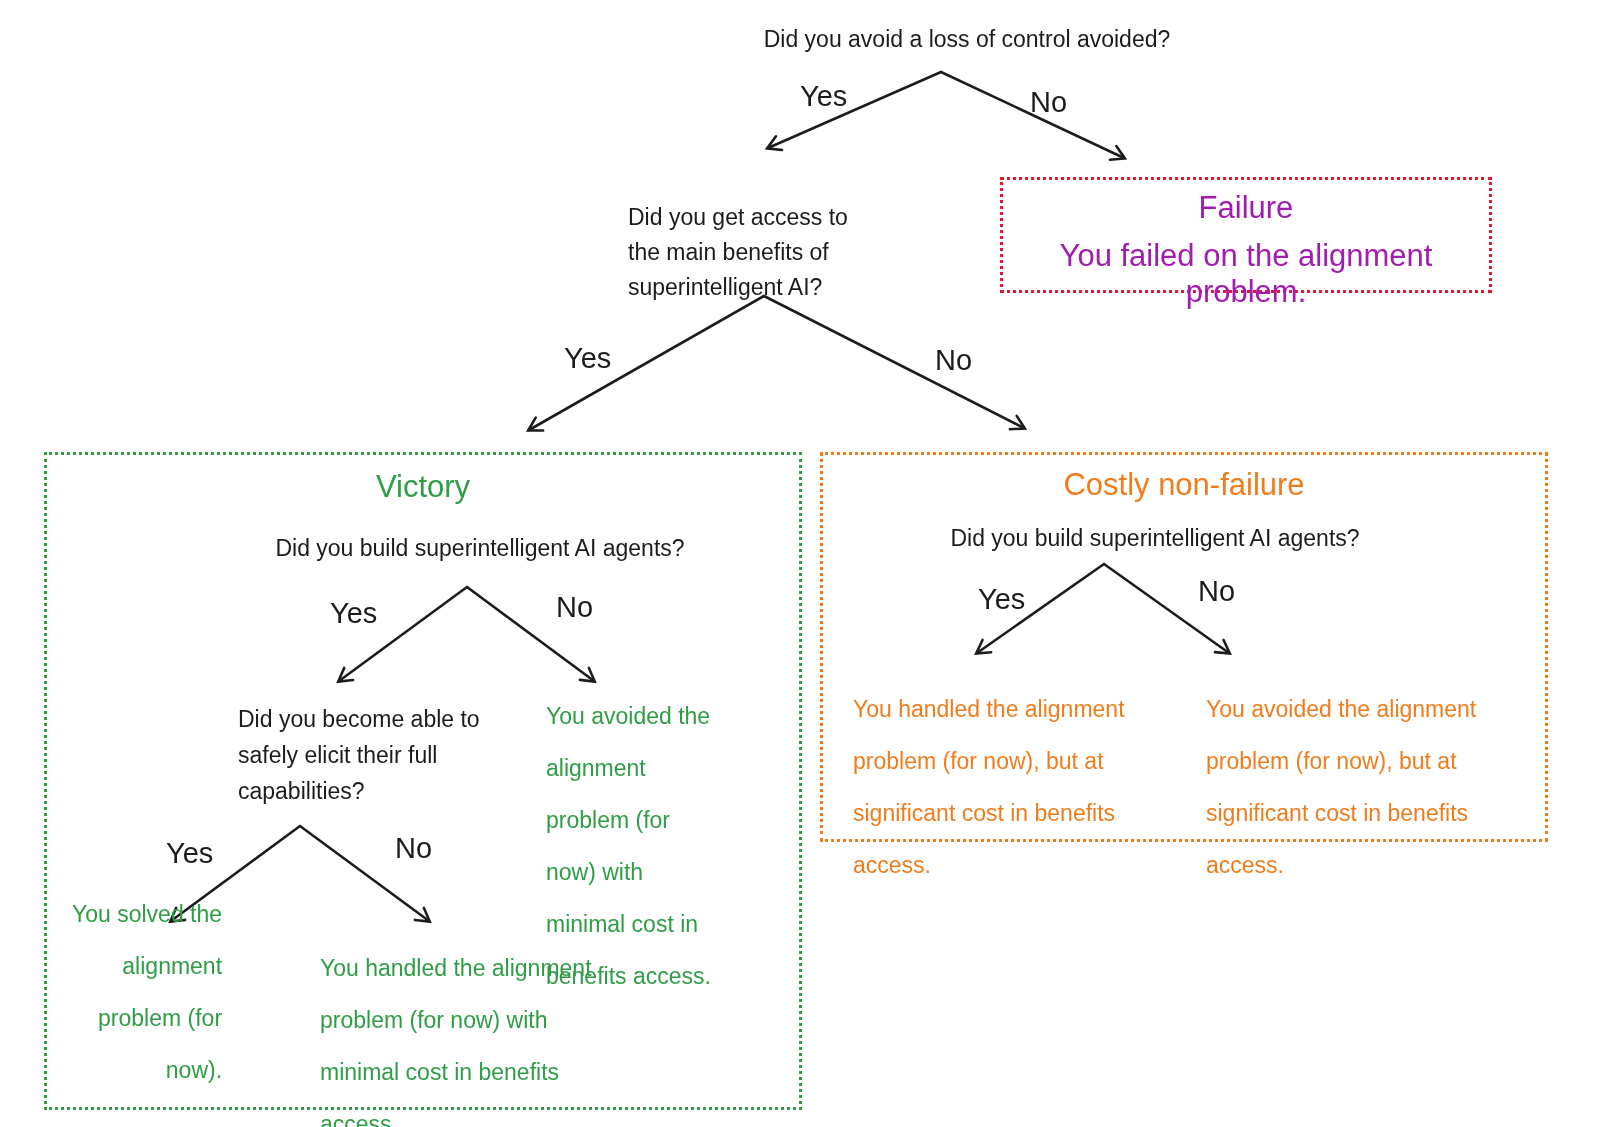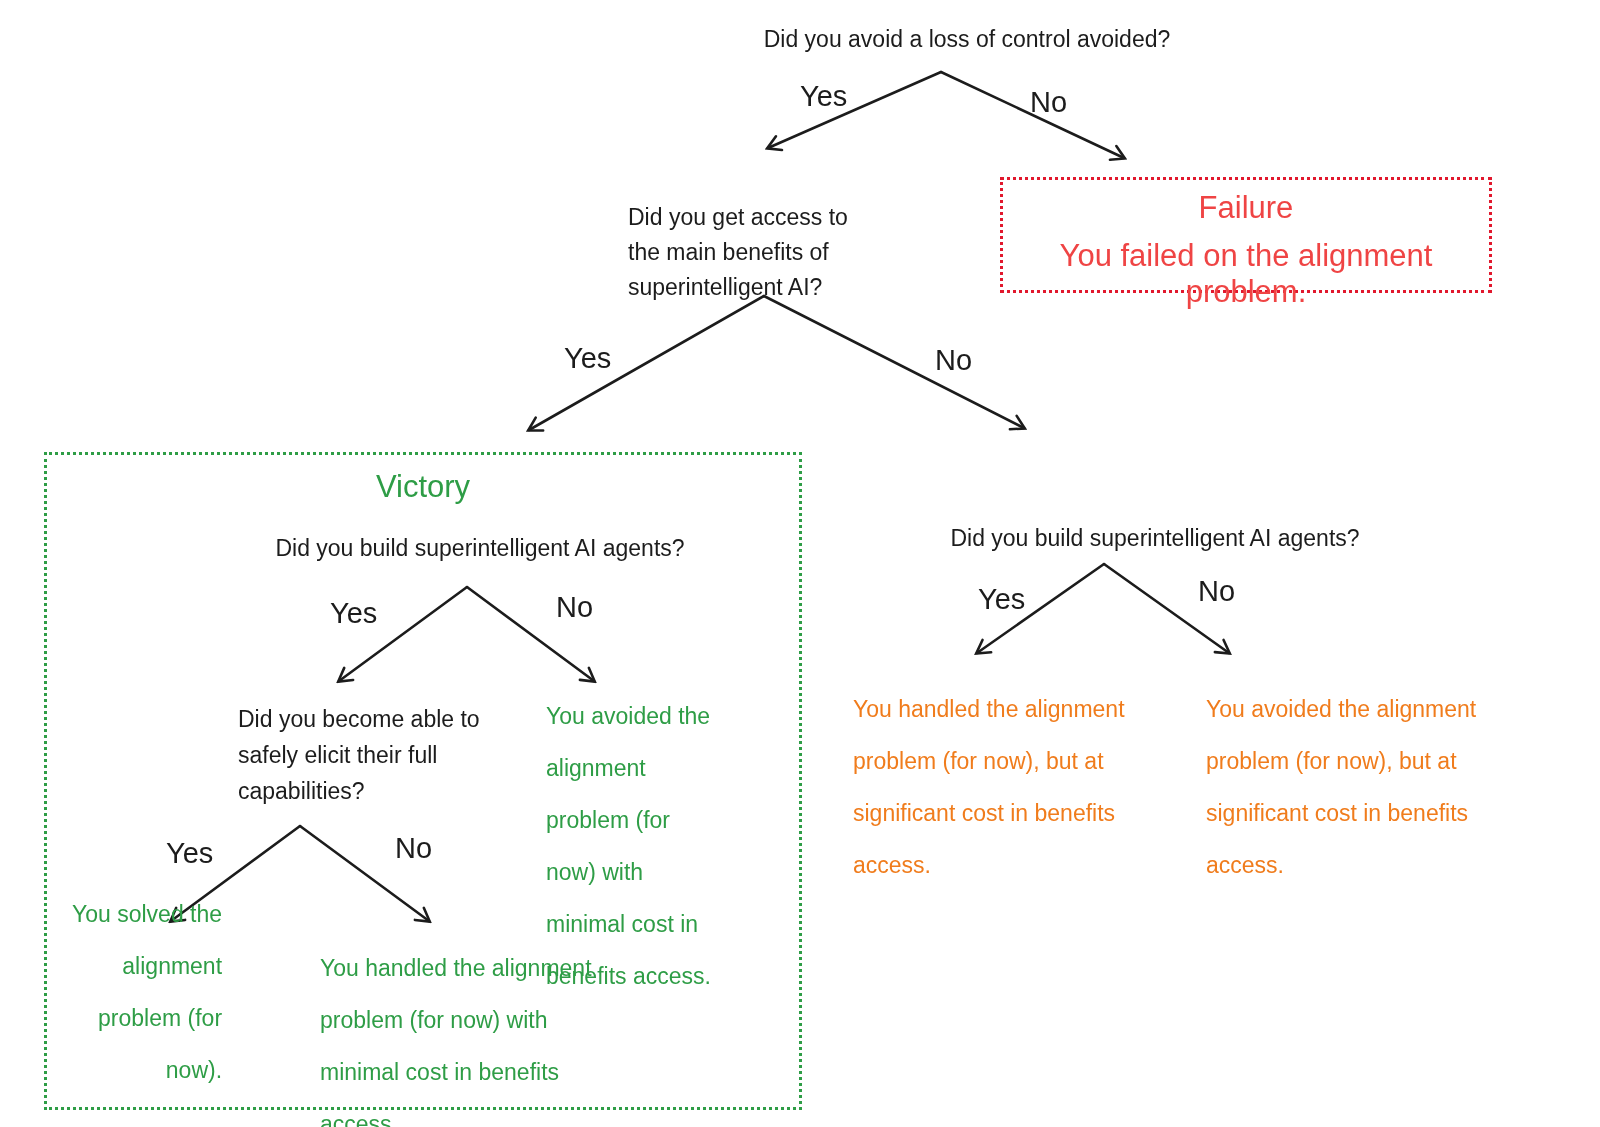--- a/index.html
+++ b/index.html
@@ -14,21 +14,21 @@
   .abs{position:absolute;}
   .q{font-size:23px;line-height:35px;color:#1c1c1c;}
   .center{text-align:center;}
   .multiline{white-space:pre-line;}
   .yn{font-size:29px;color:#1c1c1c;}
   .outcome-box{position:absolute;box-sizing:border-box;}
   .box-red{border:3.5px dotted #e1182d;}
   .box-green{border:3.5px dotted #2e9d46;}
   .box-orange{border:3.5px dotted #f07c1c;}
   .title{font-size:31px;font-weight:500;}
-  .red-t{color:#ef4444;}
+  .red-t{color:#a21caf;}
   .green-t{color:#2e9d46;}
   .orange-t{color:#f07c1c;}
   .leaf{font-size:23px;line-height:52px;}
   svg.arrows{position:absolute;left:0;top:0;width:1600px;height:1127px;pointer-events:none;}
   svg.arrows line{stroke:#1c1c1c;stroke-width:2.6px;stroke-linecap:round;}
 </style>
 </head>
 <body>
 
 <div id="canvas">
@@ -94,20 +94,23 @@
   <div class="abs leaf green-t multiline" style="left:72px;top:888px;text-align:right;">You solved the
 alignment
 problem (for
 now).</div>
 
   <div class="abs leaf green-t multiline" style="left:320px;top:942px;">You handled the alignment
 problem (for now) with
 minimal cost in benefits
 access.</div>
 
+  <div class="outcome-box box-orange" style="left:820px;top:452px;width:728px;height:390px;">
+    <div class="abs title orange-t center" style="left:0;right:0;top:12px;">Costly non-failure</div>
+  </div>
 
   <div class="abs q center" style="left:820px;top:521px;width:670px;">Did you build superintelligent AI agents?</div>
 
   <div class="abs yn" style="left:978px;top:583px;">Yes</div>
   <div class="abs yn" style="left:1198px;top:575px;">No</div>
 
   <div class="abs leaf orange-t multiline" style="left:853px;top:683px;">You handled the alignment
 problem (for now), but at
 significant cost in benefits
 access.</div>

